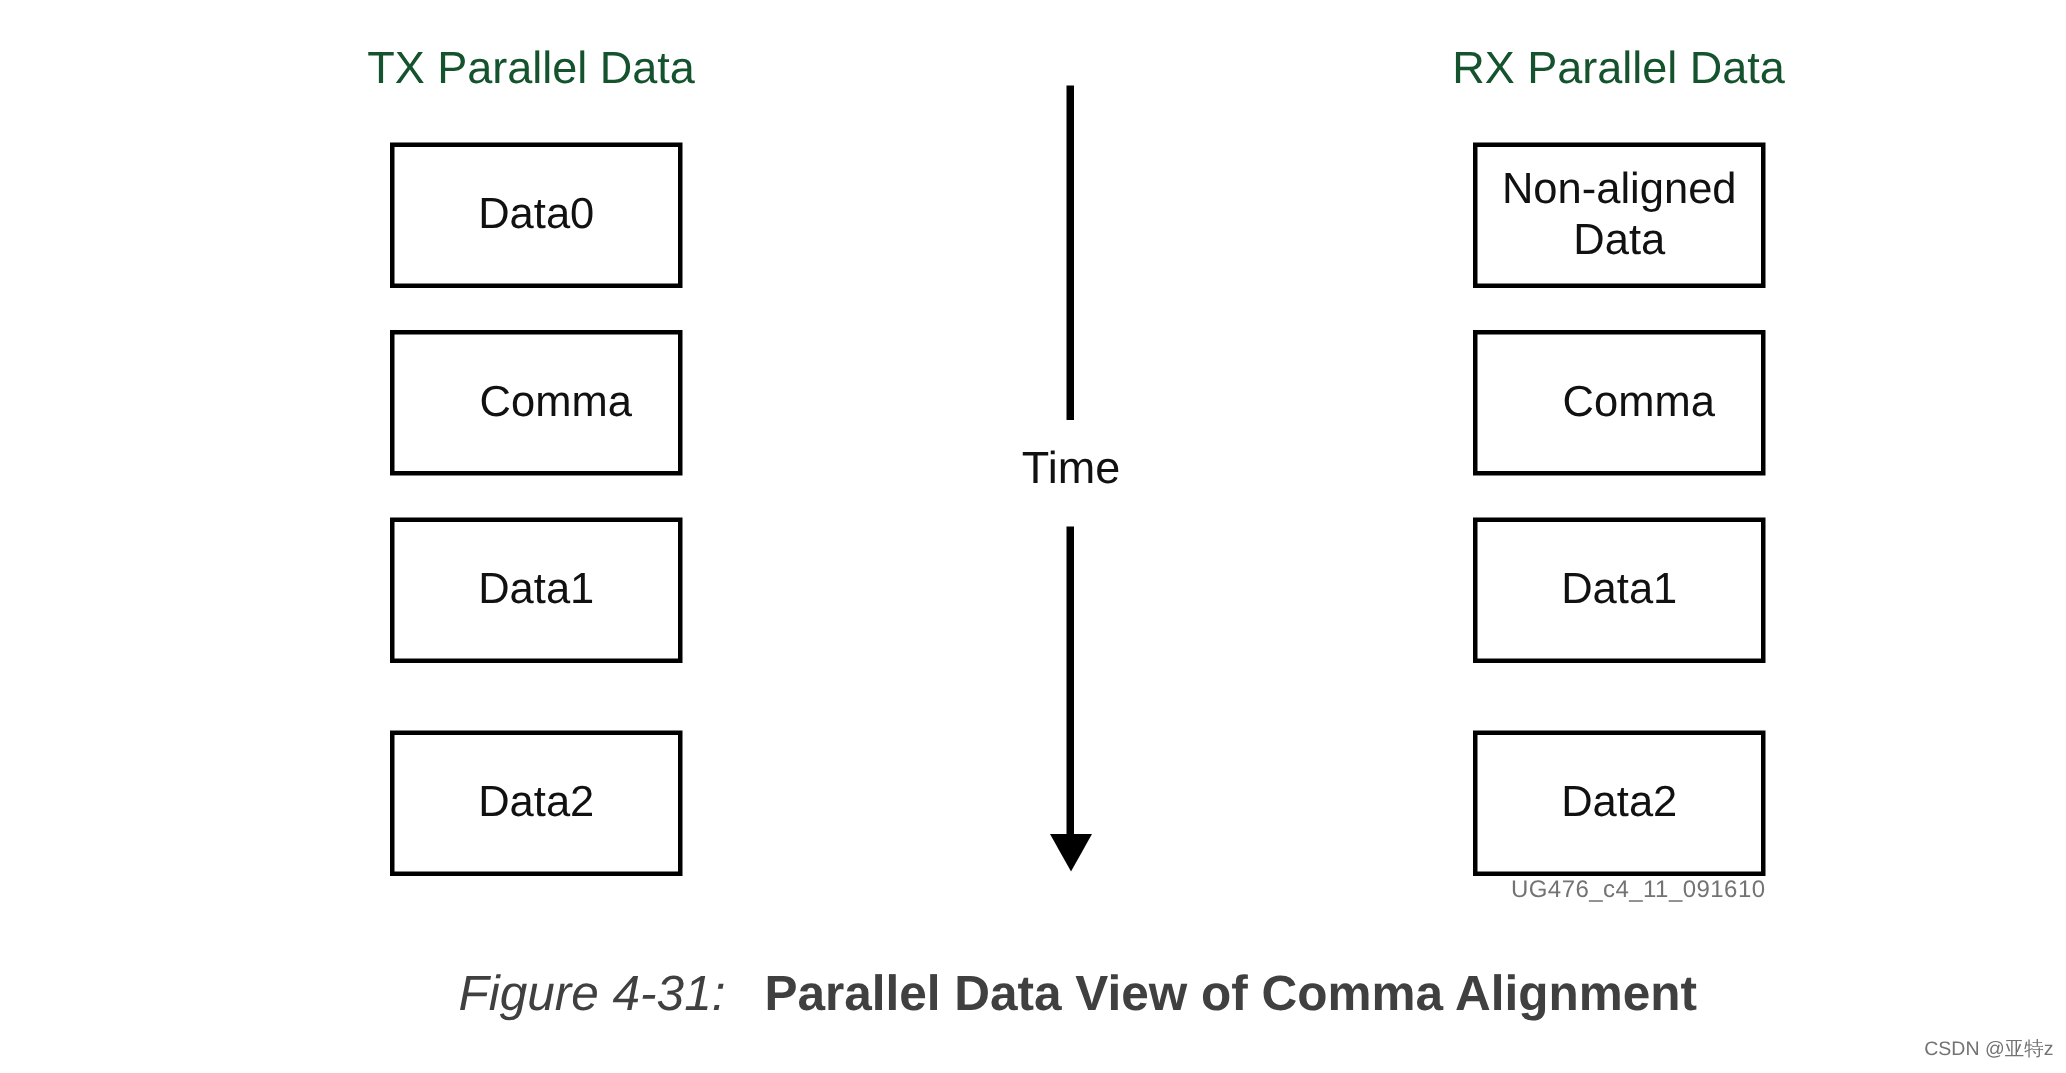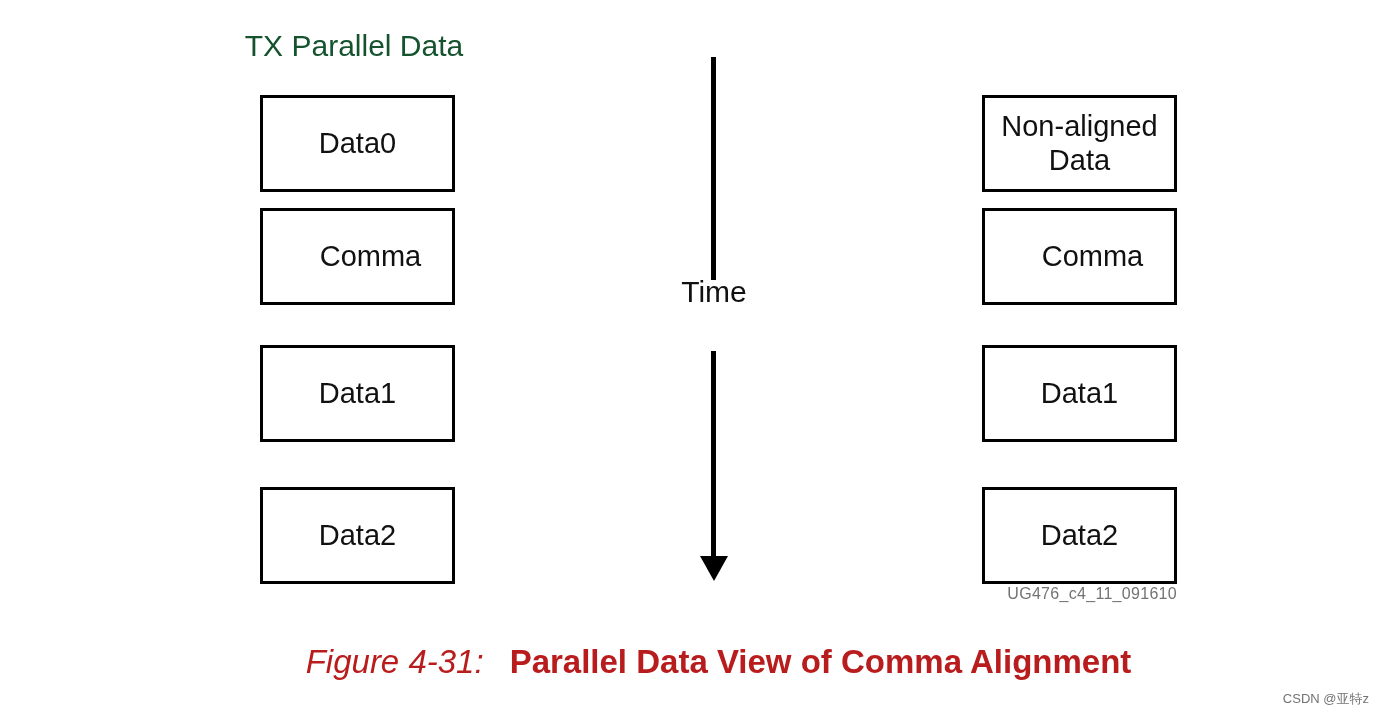--- a/index.html
+++ b/index.html
@@ -41,21 +41,21 @@
     justify-content: center;
     text-align: center;
     font-size: 29px;
     line-height: 1.15;
     color: #111111;
     padding: 0 2px;
   }
   .tx-col .data-box { left: 260px; align-items: center; }
   .rx-col .data-box { left: 982px; text-align: center; }
   .row-0 { top: 95px; }
-  .row-1 { top: 208px; padding-left: 28px; }
+  .row-1 { top: 220px; padding-left: 28px; }
   .row-2 { top: 345px; }
   .row-3 { top: 487px; }
 
   .arrow-seg {
     position: absolute;
     left: 711px;
     width: 5px;
     background: #000000;
   }
   .arrow-seg.upper { top: 57px;  height: 223px; }
@@ -66,21 +66,21 @@
     top: 556px;
     width: 0;
     height: 0;
     border-left: 14px solid transparent;
     border-right: 14px solid transparent;
     border-top: 25px solid #000000;
   }
   .time-label {
     position: absolute;
     left: 714px;
-    top: 275px;
+    top: 296px;
     transform: translateX(-50%);
     font-size: 30px;
     line-height: 1.15;
     color: #111111;
     white-space: nowrap;
   }
 
   .image-id {
     position: absolute;
     left: 877px;
@@ -94,21 +94,21 @@
   }
 
   .caption {
     position: absolute;
     left: 60px;
     width: 1317px;
     top: 642px;
     text-align: center;
     font-size: 33px;
     line-height: 1.2;
-    color: #b91c1c;
+    color: #404040;
     white-space: nowrap;
   }
   .caption .fig-label {
     font-style: italic;
     margin-right: 26px;
   }
   .caption .fig-title {
     font-weight: bold;
   }
 
@@ -120,20 +120,21 @@
     line-height: 1.2;
     color: #737373;
   }
 </style>
 </head>
 <body>
 
 <div class="page">
 
   <div class="col-title tx">TX Parallel Data</div>
+  <div class="col-title rx">RX Parallel Data</div>
 
   <div class="tx-col">
     <div class="data-box row-0">
       <span>Data0</span>
     </div>
     <div class="data-box row-1">
       <span>Comma</span>
     </div>
     <div class="data-box row-2">
       <span>Data1</span>

